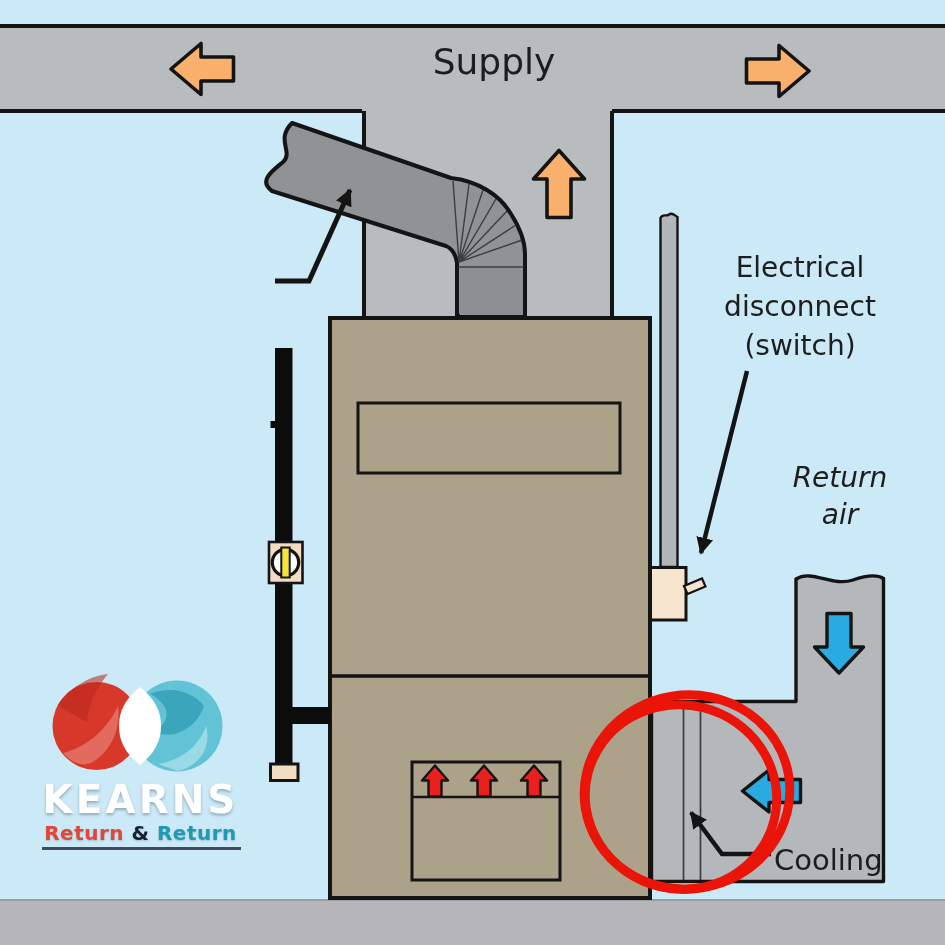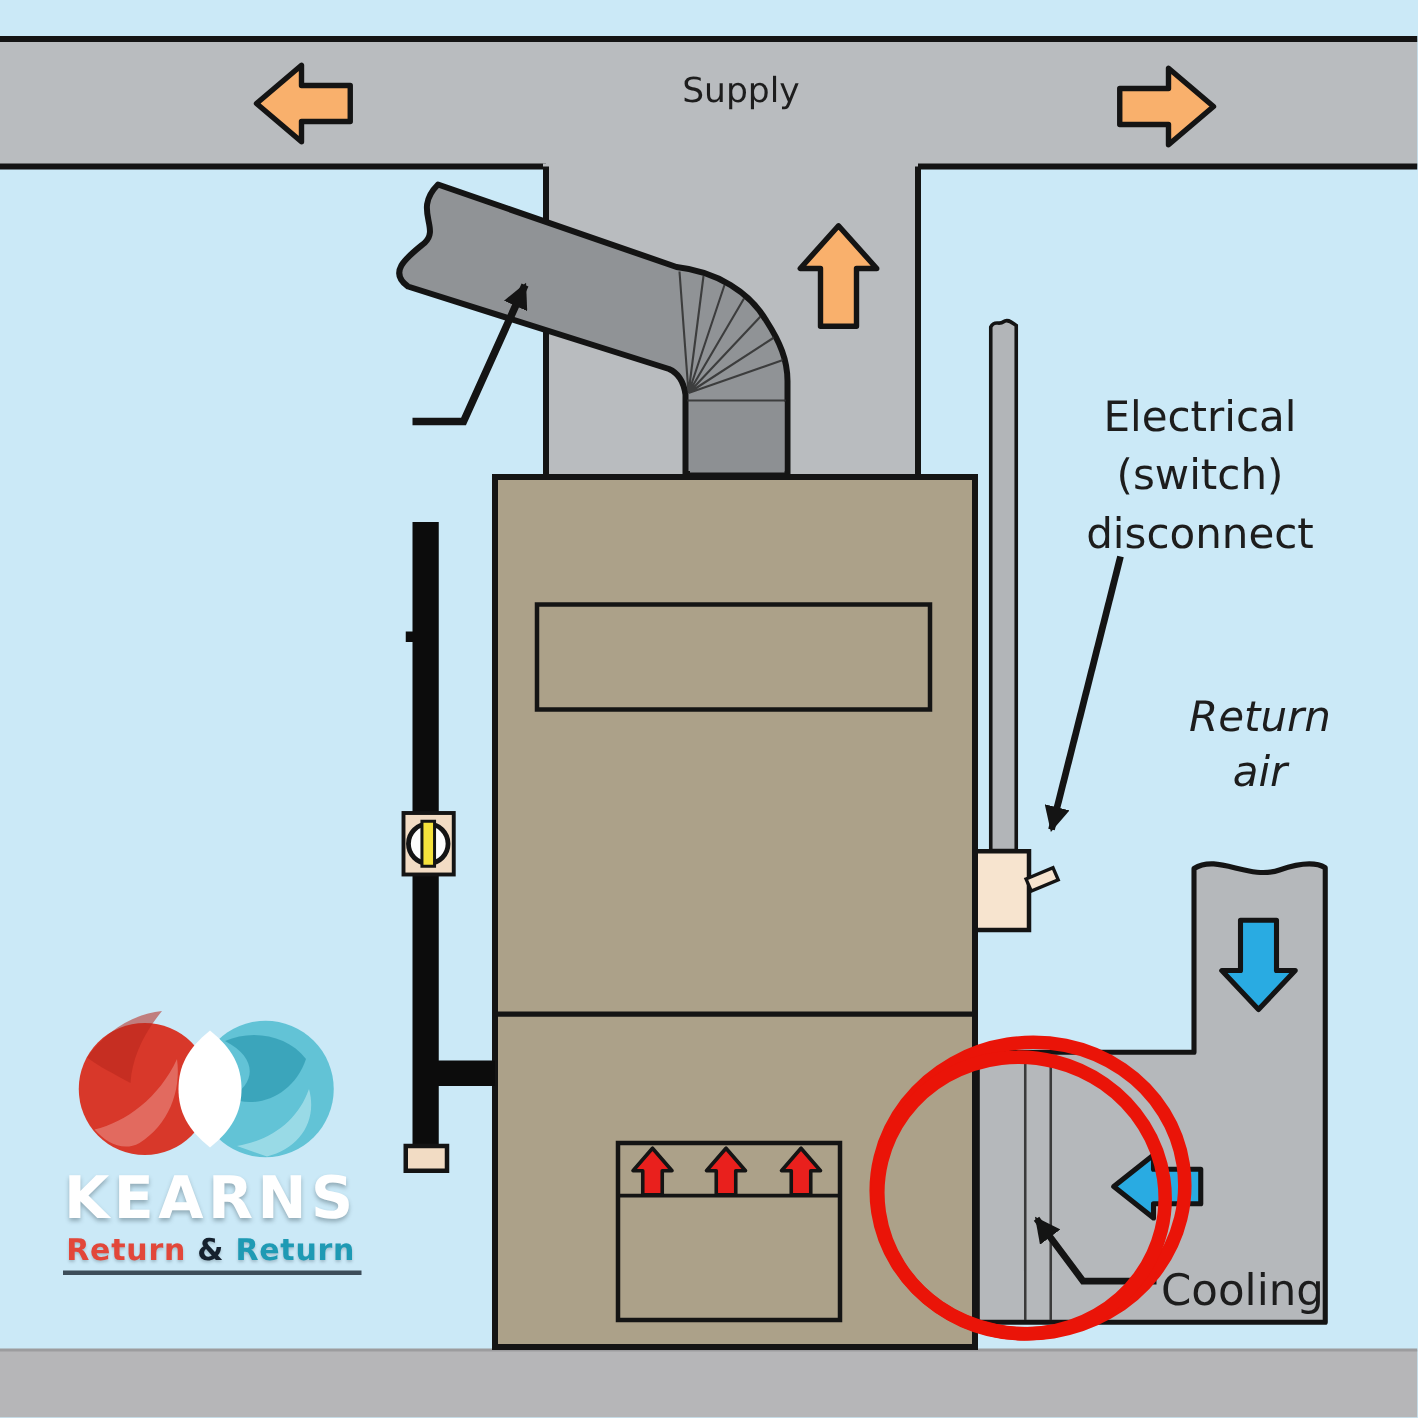--- a/index.html
+++ b/index.html
@@ -1,21 +1,21 @@
 <!DOCTYPE html>
 <html><head>
 <meta charset="utf-8">
 <style>
   html,body{margin:0;padding:0;background:#cbe9f7;}
   #stage{position:relative;width:945px;height:945px;overflow:hidden;background:#cbe9f7;
          font-family:"DejaVu Sans","Liberation Sans",sans-serif;}
   #diagram-svg{position:absolute;left:0;top:0;z-index:1;}
   .lbl{position:absolute;z-index:3;color:#1d1d1d;text-align:center;}
-  .supply{left:348px;top:46px;width:292px;font-size:23px;line-height:31px;}
-  .electrical{left:680px;top:258px;width:200px;font-size:28px;line-height:39px;padding-left:20px;}
+  .supply{left:348px;top:46px;width:292px;font-size:36px;line-height:31px;}
+  .electrical{left:680px;top:248px;width:200px;font-size:28px;line-height:39px;padding-left:20px;}
   .return{left:765px;top:459px;width:150px;font-size:28px;line-height:37px;font-style:italic;}
   .filter{left:774px;top:843px;width:120px;font-size:29px;text-align:left;}
   .logo-name{position:absolute;z-index:3;left:30px;top:777px;width:221px;text-align:center;
              color:#ffffff;font-size:39px;font-weight:bold;letter-spacing:3px;
              text-shadow:0 2px 3px rgba(40,60,70,.35);}
   .logo-tagline{position:absolute;z-index:3;left:30px;top:821px;width:221px;text-align:center;
              font-size:20px;font-weight:bold;letter-spacing:.5px;
              text-shadow:0 1px 2px rgba(40,60,70,.25);}
   .tg-heat{color:#e2473a;} .tg-amp{color:#15212e;} .tg-cool{color:#1e9ab4;}
   .logo-underline{position:absolute;z-index:3;left:42px;top:847px;width:199px;height:3px;background:#3d4d59;}
@@ -121,22 +121,22 @@
     <path d="M140,687 C125,699 119,711 119,726 C119,741 125,753 140,765 C155,753 161,741 161,726 C161,711 155,699 140,687 Z" fill="#ffffff"></path>
   </g>
 </svg>
 
   <div class="lbl supply">
     <div>Supply</div>
   </div>
 
   <div class="lbl electrical">
     <div>Electrical</div>
+    <div>disconnect</div>
     <div>(switch)</div>
-    <div>disconnect</div>
   </div>
 
   <div class="lbl return">
     <div>Return</div>
     <div>air</div>
   </div>
 
   <div class="lbl filter">Cooling</div>
 
   <div class="logo-name">KEARNS</div>

